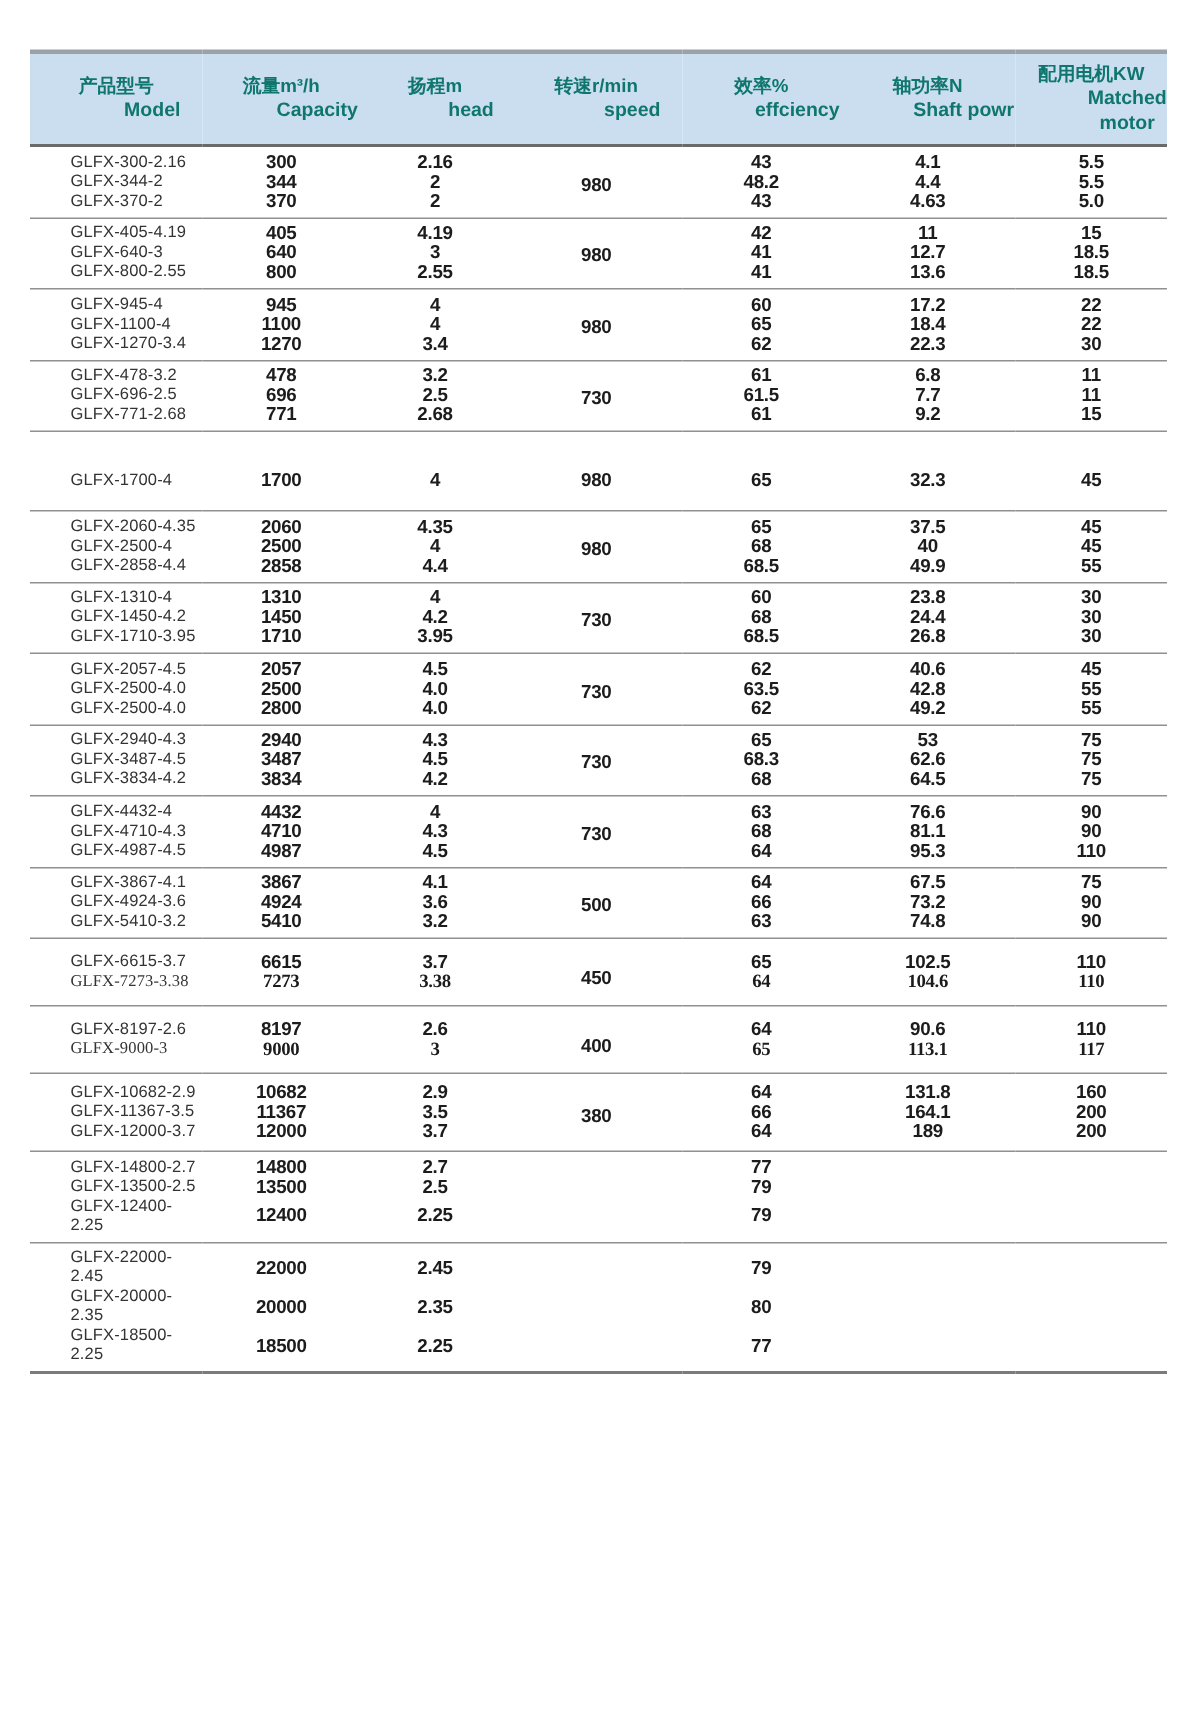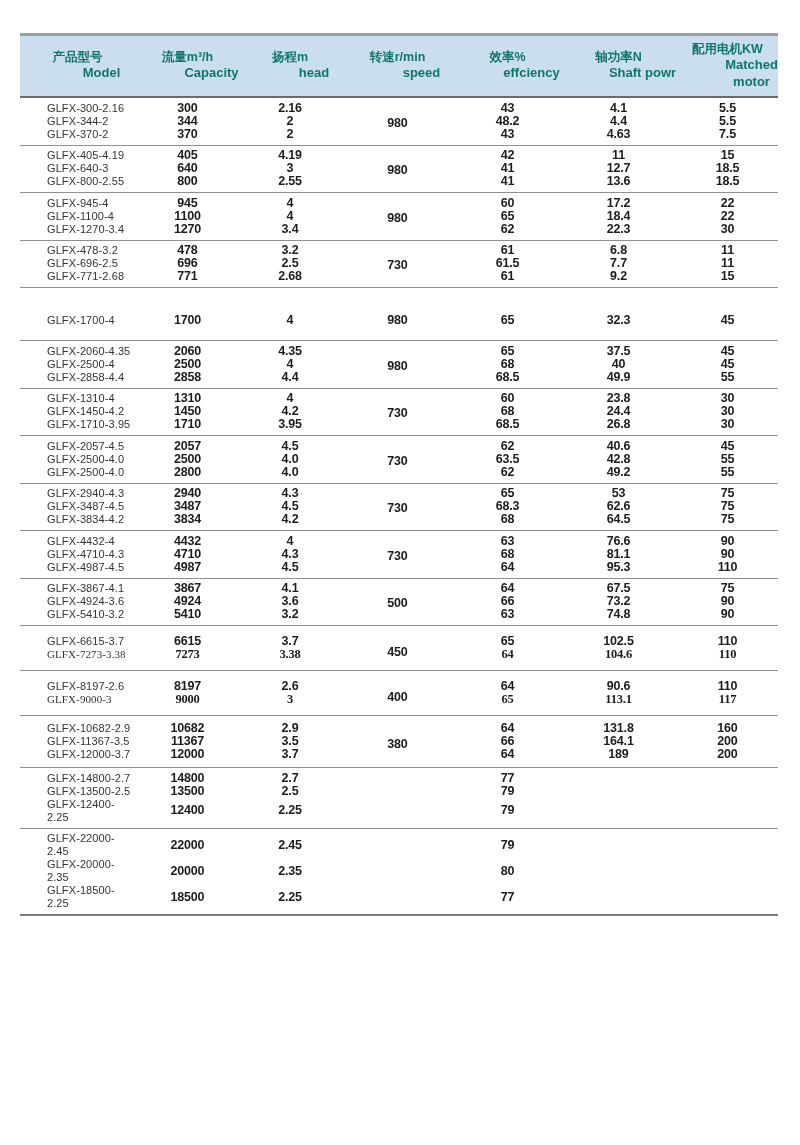--- a/index.html
+++ b/index.html
@@ -160,21 +160,21 @@
         <td class="num">48.2</td>
         <td class="num">4.4</td>
         <td class="num">5.5</td>
       </tr>
       <tr>
         <td class="model">GLFX-370-2</td>
         <td class="num">370</td>
         <td class="num">2</td>
         <td class="num">43</td>
         <td class="num">4.63</td>
-        <td class="num">7.5</td>
+        <td class="num">5.0</td>
       </tr>
     </tbody>
     <tbody class="group">
       <tr>
         <td class="model">GLFX-405-4.19</td>
         <td class="num">405</td>
         <td class="num">4.19</td>
         <td class="num" rowspan="3">980</td>
         <td class="num">42</td>
         <td class="num">11</td>

